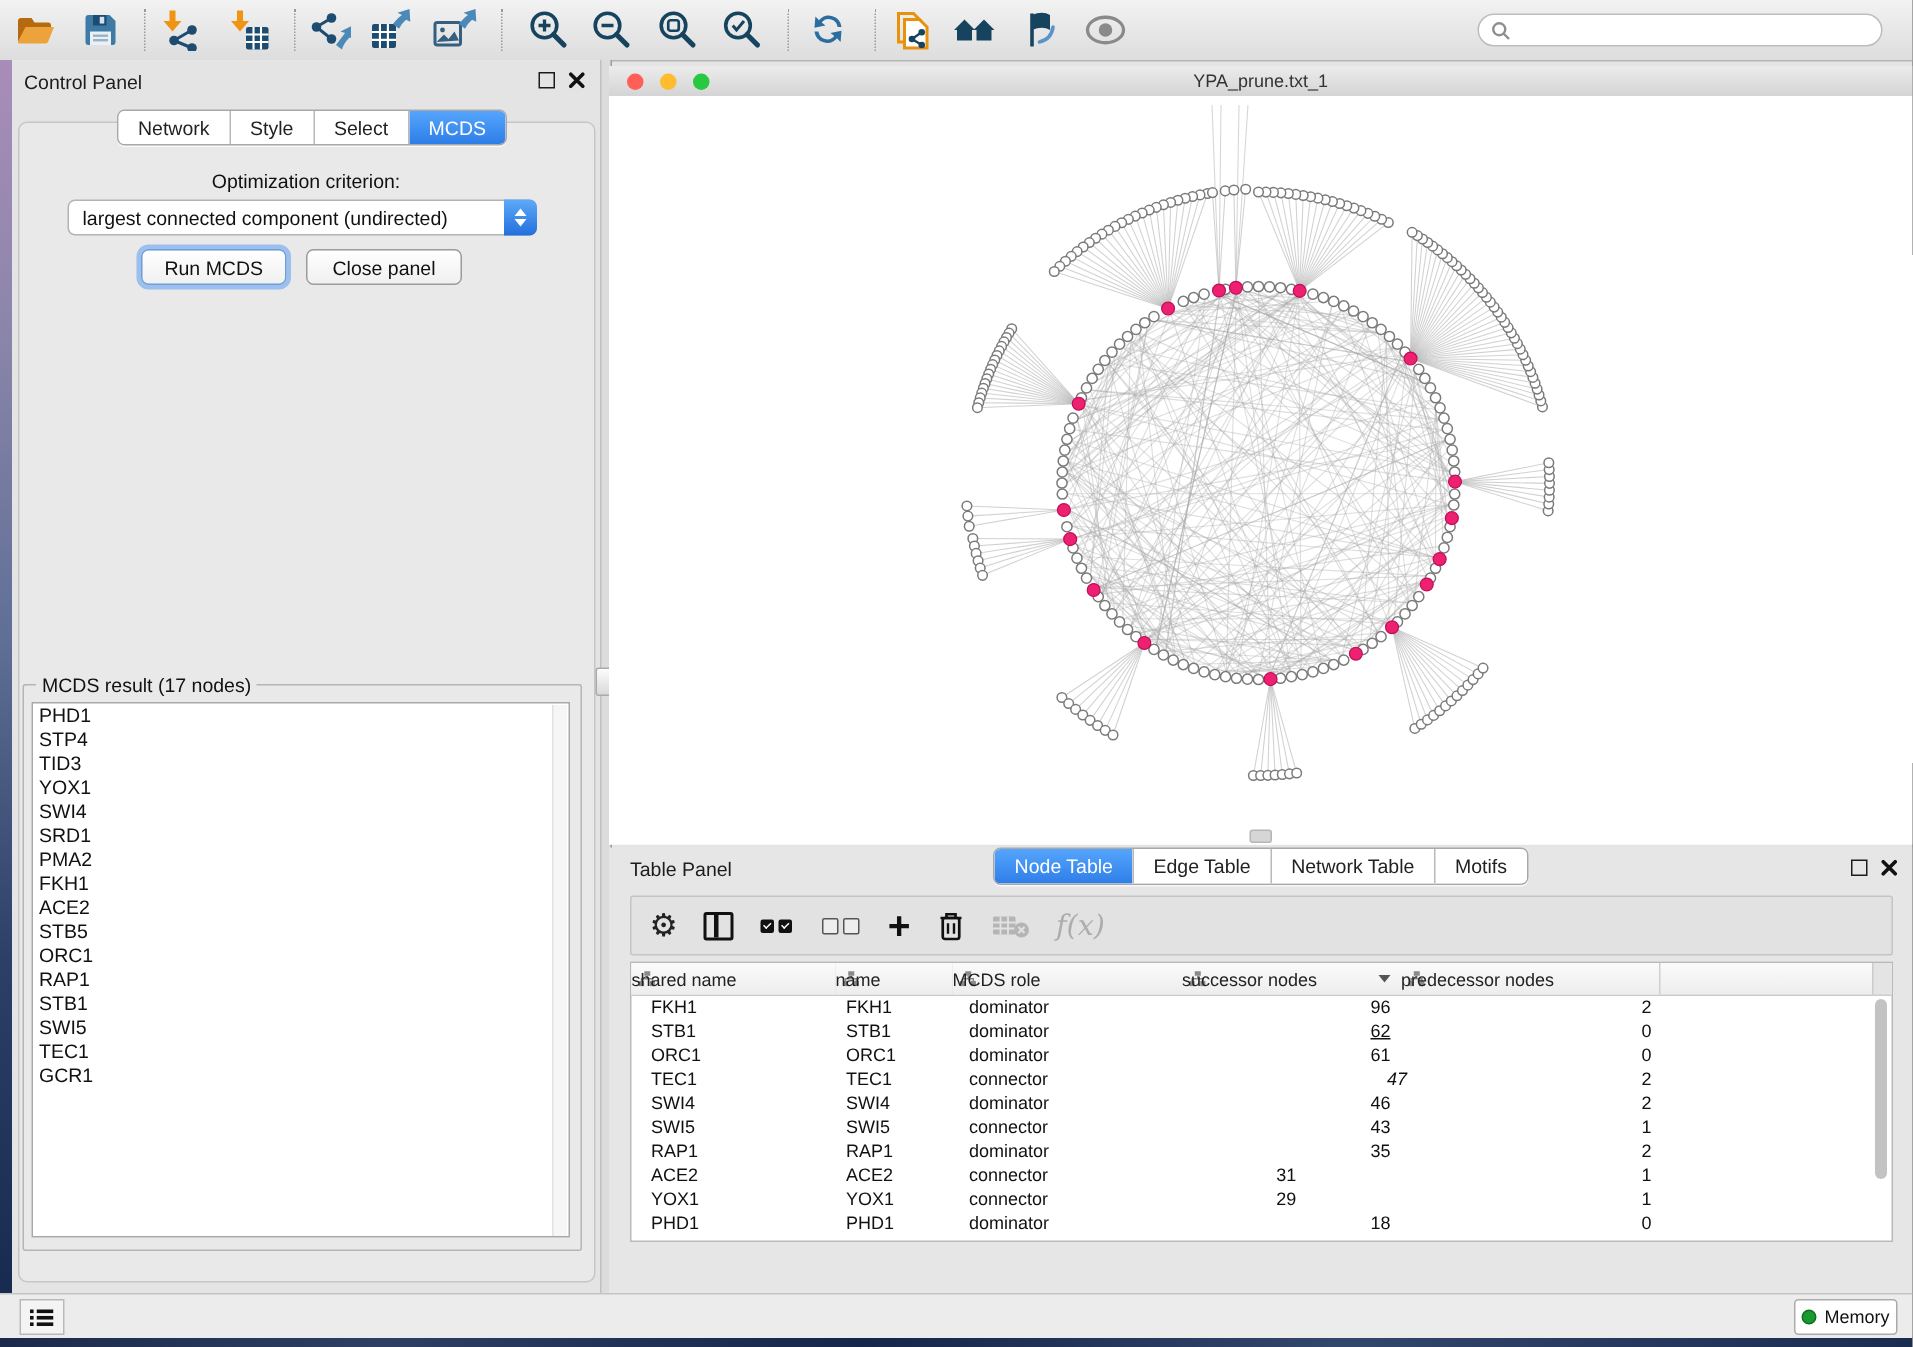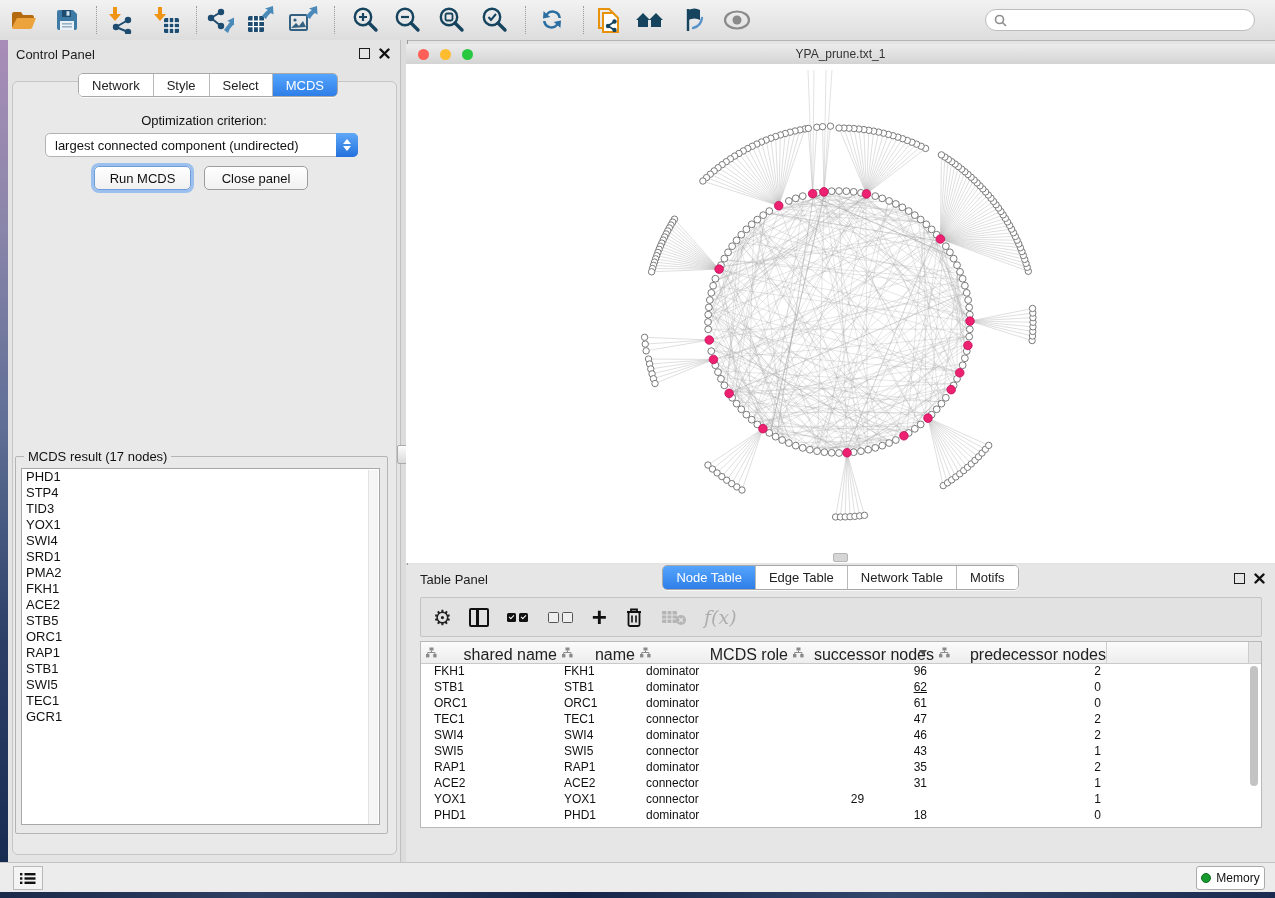--- a/index.html
+++ b/index.html
@@ -81,21 +81,21 @@
   .colic::after{content:"";position:absolute;left:5.5px;top:0;width:2.5px;height:100%;background:#111;}
   .ckbox{width:9px;height:9px;background:#111;border-radius:1.5px;position:relative;display:inline-block;margin:0 1.5px;}
   .ckbox::after{content:"";position:absolute;left:1.5px;top:2px;width:4px;height:2px;border-left:1.5px solid #fff;border-bottom:1.5px solid #fff;transform:rotate(-45deg);}
   .unbox{width:9px;height:9px;border:1.5px solid #555;border-radius:1.5px;display:inline-block;margin:0 1.5px;background:#eee;}
   .plus{font-size:26px;font-weight:bold;color:#111;line-height:20px;}
   .fx{font-family:"DejaVu Serif",serif;font-style:italic;font-size:19px;color:#adadad;}
   #tp-table{position:absolute;left:14px;top:76px;width:842px;height:187px;background:#fff;border:1px solid #b9b9b9;box-sizing:border-box;}
   #tp-header{position:absolute;left:0;top:0;height:21px;width:100%;border-bottom:1px solid #c9c9c9;
     background:linear-gradient(#fbfbfb,#ededed);}
   .hcell{position:absolute;top:0;height:21px;border-right:1px solid #cfcfcf;background:linear-gradient(#fbfbfb,#ededed);}
-  .hcell .lbl{position:absolute;width:100%;text-align:right;top:4px;font-size:16px;color:#222;}
+  .hcell .lbl{position:absolute;width:100%;text-align:left;top:4px;font-size:12px;color:#222;}
   .hcell .hicon{position:absolute;left:5px;top:5px;}
   .hcell .sort{position:absolute;right:7px;top:8px;width:0;height:0;border-left:4px solid transparent;border-right:4px solid transparent;border-top:5px solid #555;}
   #tp-rows{position:absolute;left:0;top:21px;width:100%;}
   .trow{position:relative;height:16px;}
   .tcell{position:absolute;top:1px;font-size:12px;color:#111;white-space:nowrap;}
   #tp-vscroll{position:absolute;right:3px;top:24px;width:8px;height:120px;background:#c3c3c3;border-radius:4px;}
   #tp-corner{position:absolute;right:0px;top:0px;width:12px;height:21px;background:#e4e4e4;border-left:1px solid #ccc;border-bottom:1px solid #ccc;}
   #bottom-tabs{left:0;top:268px;width:100%;display:flex;justify-content:center;}
   #bottom-tabs .segbar{position:relative;height:23px;}
 
@@ -1113,21 +1113,21 @@
             <div class="tcell" style="left: 13px;">ORC1</div>
             <div class="tcell" style="left: 143px;">ORC1</div>
             <div class="tcell" style="left: 225px;">dominator</div>
             <div class="tcell" style="left: 367px; width: 139px; text-align: right;">61</div>
             <div class="tcell" style="left: 513px; width: 167px; text-align: right;">0</div>
           </div>
           <div class="trow">
             <div class="tcell" style="left: 13px;">TEC1</div>
             <div class="tcell" style="left: 143px;">TEC1</div>
             <div class="tcell" style="left: 225px;">connector</div>
-            <div class="tcell" style="left: 367px; width: 139px; text-align: right;">47</div>
+            <div class="tcell" style="left: 378px; width: 139px; text-align: right; font-style: italic;">47</div>
             <div class="tcell" style="left: 513px; width: 167px; text-align: right;">2</div>
           </div>
           <div class="trow">
             <div class="tcell" style="left: 13px;">SWI4</div>
             <div class="tcell" style="left: 143px;">SWI4</div>
             <div class="tcell" style="left: 225px;">dominator</div>
             <div class="tcell" style="left: 367px; width: 139px; text-align: right;">46</div>
             <div class="tcell" style="left: 513px; width: 167px; text-align: right;">2</div>
           </div>
           <div class="trow">
@@ -1141,21 +1141,21 @@
             <div class="tcell" style="left: 13px;">RAP1</div>
             <div class="tcell" style="left: 143px;">RAP1</div>
             <div class="tcell" style="left: 225px;">dominator</div>
             <div class="tcell" style="left: 367px; width: 139px; text-align: right;">35</div>
             <div class="tcell" style="left: 513px; width: 167px; text-align: right;">2</div>
           </div>
           <div class="trow">
             <div class="tcell" style="left: 13px;">ACE2</div>
             <div class="tcell" style="left: 143px;">ACE2</div>
             <div class="tcell" style="left: 225px;">connector</div>
-            <div class="tcell" style="left: 367px; width: 139px; text-align: right;">31</div>
+            <div class="tcell" style="left: 367px; width: 139px; text-align: center;">31</div>
             <div class="tcell" style="left: 513px; width: 167px; text-align: right;">1</div>
           </div>
           <div class="trow">
             <div class="tcell" style="left: 13px;">YOX1</div>
             <div class="tcell" style="left: 143px;">YOX1</div>
             <div class="tcell" style="left: 225px;">connector</div>
             <div class="tcell" style="left: 367px; width: 139px; text-align: center;">29</div>
             <div class="tcell" style="left: 513px; width: 167px; text-align: right;">1</div>
           </div>
           <div class="trow">

